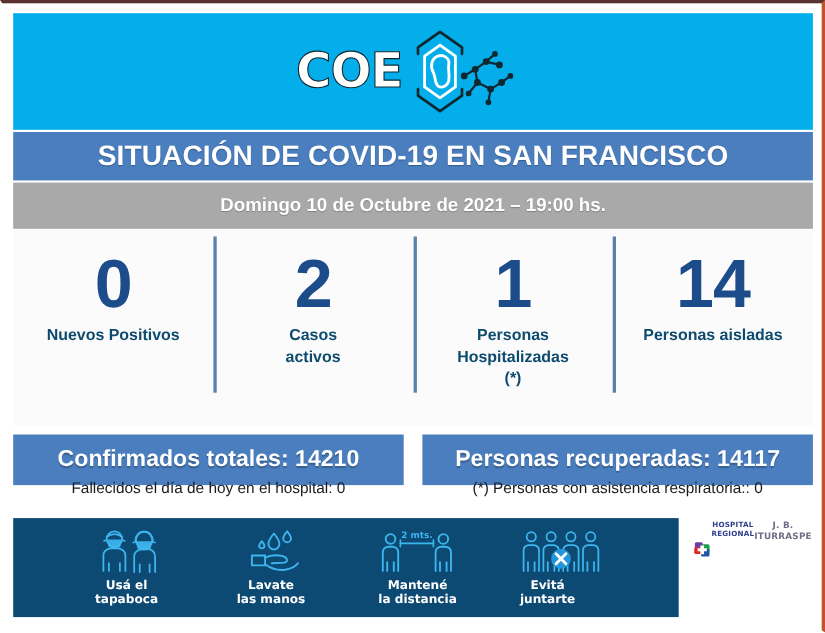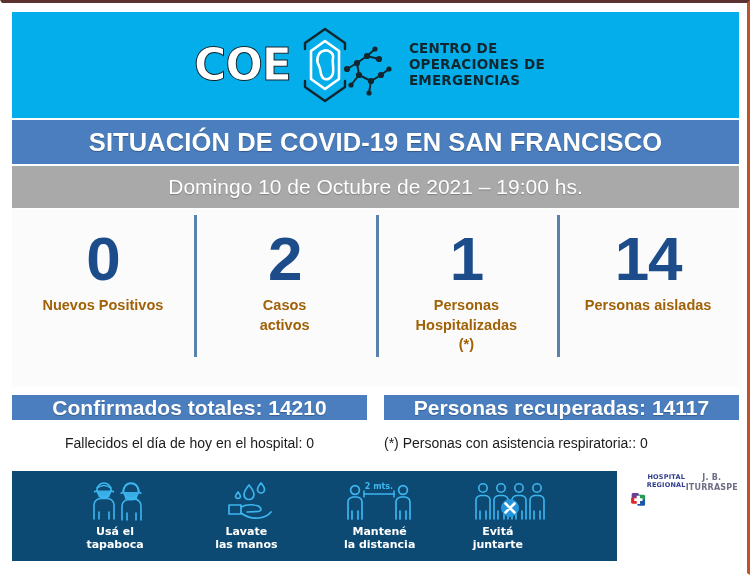--- a/index.html
+++ b/index.html
@@ -83,22 +83,22 @@
     position: absolute;
     left: 10px; top: 163px;
     width: 727px; height: 42px;
     background: #a9a9a9;
     display: flex;
     align-items: center;
     justify-content: center;
   }
   .date-band span {
     color: #ffffff;
-    font-weight: normal;
-    font-size: 21px;
+    font-weight: bold;
+    font-size: 17px;
     text-shadow: 0 1px 1px rgba(0,0,0,.25);
   }
 
   
   .stats {
     position: absolute;
     left: 10px; top: 206px;
     width: 727px; height: 178px;
     background: #fbfbfb;
     display: flex;
@@ -122,30 +122,30 @@
     font-size: 62px;
     font-weight: bold;
     color: #1c4d8a;
     line-height: 1.02;
     letter-spacing: -1px;
   }
   .stat-label {
     margin-top: 6px;
     font-size: 14.5px;
     font-weight: bold;
-    color: #a16207;
+    color: #0c4a6e;
     text-align: center;
     line-height: 1.35;
     white-space: pre-line;
   }
 
   
   .banner {
     position: absolute;
-    height: 25px;
+    height: 46px;
     background: #4a7ebe;
     display: flex;
     align-items: center;
     justify-content: center;
   }
   .banner span {
     color: #ffffff;
     font-weight: bold;
     font-size: 21px;
     text-shadow: 0 1px 1px rgba(0,0,0,.25);
@@ -154,21 +154,21 @@
   #banner-recovered { left: 382px; top: 392px; width: 355px; }
 
   .subnote {
     position: absolute;
     top: 432px;
     font-size: 14px;
     color: #1b1b1b;
     white-space: nowrap;
   }
   #note-deaths    { left: 10px;  width: 355px; text-align: center; }
-  #note-resp      { left: 382px; width: 355px; }
+  #note-resp      { left: 382px; width: 355px; text-align: center; }
 
   
   .prevention {
     position: absolute;
     left: 10px; top: 468px;
     width: 605px; height: 90px;
     background: #0d4a73;
     display: flex;
     align-items: center;
     justify-content: space-around;
@@ -246,25 +246,20 @@
           <circle cx="74" cy="26" r="2.6"></circle>
             <circle cx="58" cy="52" r="3.1"></circle>
           <circle cx="70" cy="58" r="3.1"></circle>
             <circle cx="80" cy="52" r="3.1"></circle>
           <circle cx="50" cy="62" r="2.6"></circle>
             <circle cx="68" cy="70" r="2.6"></circle>
           <circle cx="88" cy="46" r="2.6"></circle>
         </g>
       </svg>
 
-      <div class="coe-sub">
-        <div>CENTRO DE</div>
-        <div>OPERACIONES DE</div>
-        <div>EMERGENCIAS</div>
-      </div>
     </div>
   </div>
 
   <div class="title-band">
     <span>SITUACIÓN DE COVID-19 EN SAN FRANCISCO</span>
   </div>
 
   <div class="date-band">
     <span>Domingo 10 de Octubre de 2021 – 19:00 hs.</span>
   </div>

